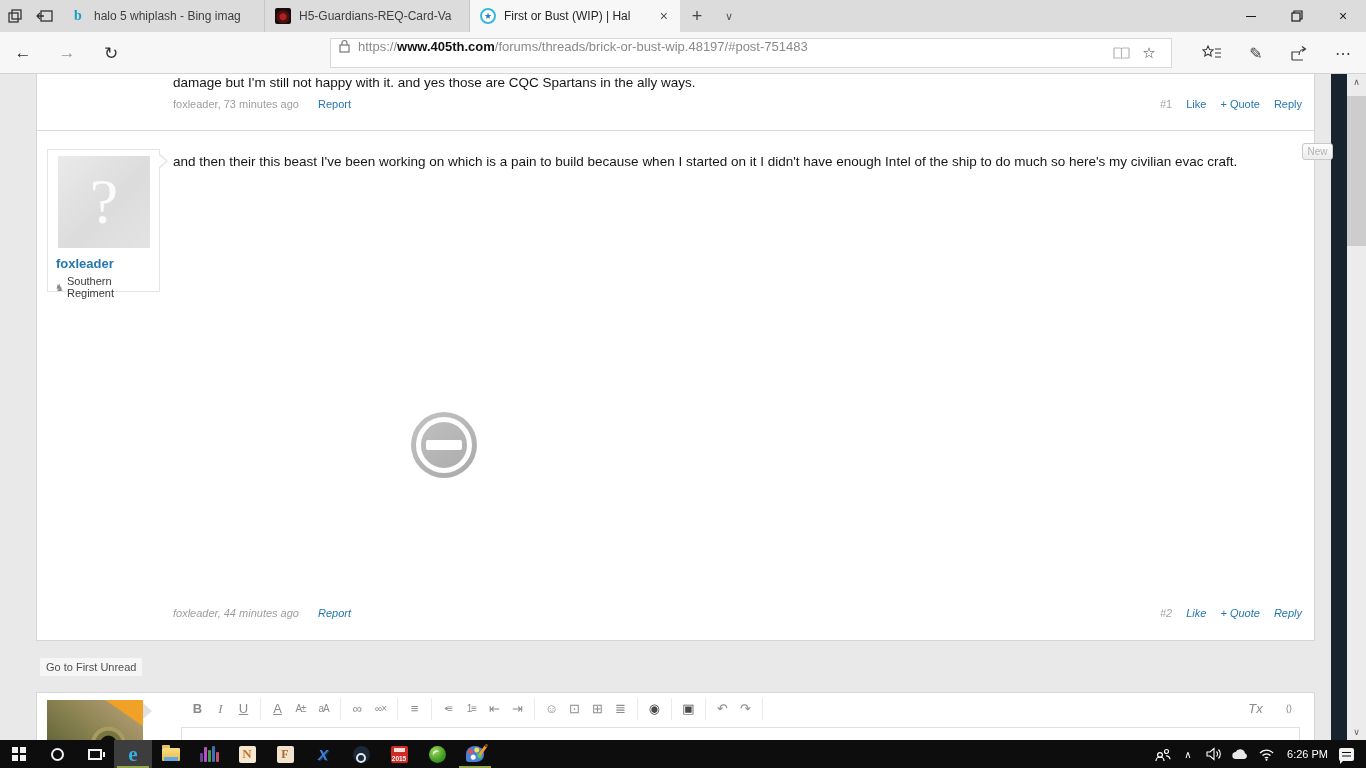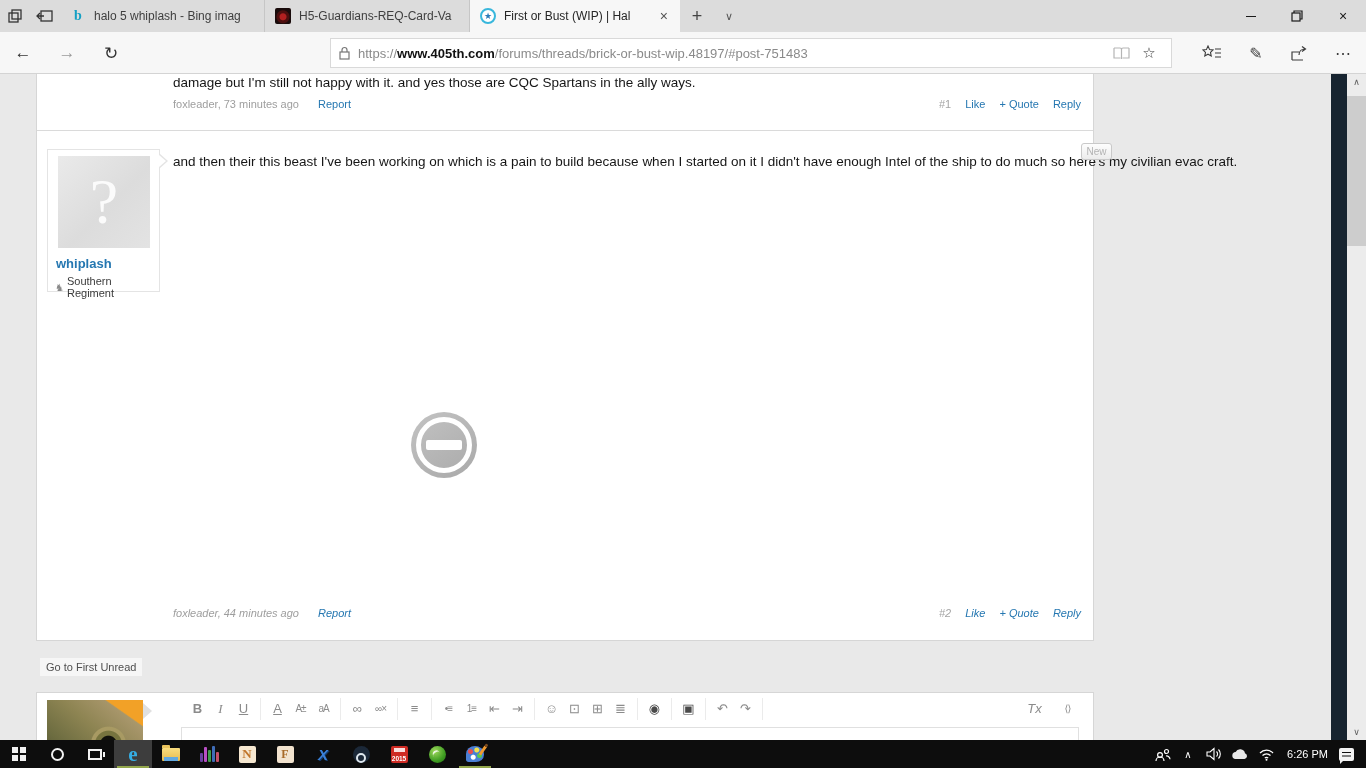--- a/index.html
+++ b/index.html
@@ -20,34 +20,34 @@
   .fav.h5 { background:#190b0b; border-radius:2px; background-image:radial-gradient(circle at 50% 55%, #b12020 0 3px, #4d0f0f 4px 6px, transparent 7px); }
   .fav.b405 { border:2px solid #39b7dc; border-radius:50%; background:#fff; color:#2a7ab8; font-size:9px; }
   .newtab { width:34px; display:flex; align-items:center; justify-content:center; font-size:18px; color:#444; }
   .tabchev { width:30px; display:flex; align-items:center; justify-content:center; font-size:11px; color:#555; }
   .wincontrols { position:absolute; right:0; top:0; height:32px; display:flex; }
   .winbtn { width:46px; height:32px; display:flex; align-items:center; justify-content:center; color:#1a1a1a; font-size:14px; }
   .minbar { width:10px; height:1px; background:#1a1a1a; }
 
   .navrow { position:absolute; left:0; top:32px; width:1366px; height:42px; background:#f7f7f7; border-bottom:1px solid #d4d4d4; }
   .navbtn { position:absolute; top:5px; width:34px; height:32px; display:flex; align-items:center; justify-content:center; font-size:17px; color:#333; }
-  .urlbox { position:absolute; left:330px; top:6px; width:842px; height:30px; background:#fff; border:1px solid #d9d9d9; display:flex; align-items:center; padding:0 8px; }
+  .urlbox { position:absolute; left:330px; top:6px; width:842px; height:30px; background:#fff; border:1px solid #d9d9d9; display:flex; padding:0 8px; }
   .urltext { font-size:13px; color:#8a8a8a; white-space:nowrap; overflow:hidden; flex:1; margin-left:8px; }
   .urltext .host { color:#111; font-weight:bold; }
   .urlicon { width:28px; display:flex; align-items:center; justify-content:center; }
   .afterurl { position:absolute; top:5px; width:36px; height:32px; display:flex; align-items:center; justify-content:center; color:#3c3c3c; }
 
   
   .page { position:absolute; left:0; top:74px; width:1366px; height:666px; background:#e9e9e9; overflow:hidden; }
   .darkstrip { position:absolute; left:1331px; top:0; width:16px; height:666px; background:#172430; }
   .vscroll { position:absolute; left:1347px; top:0; width:19px; height:666px; background:#ececec; }
   .vscroll .arr { position:absolute; left:0; width:19px; height:16px; display:flex; align-items:center; justify-content:center; font-size:9px; color:#5e5e5e; }
   .vscroll .thumb { position:absolute; left:0; top:22px; width:19px; height:150px; background:#cdcdcd; }
 
-  .panel { position:absolute; left:36px; width:1058px; background:#fff; border:1px solid #d6d6d6; }
+  .panel { position:absolute; left:36px; width:1279px; background:#fff; border:1px solid #d6d6d6; }
   .posts { top:0; height:567px; border-top:none; }
   .post1 { position:relative; height:57px; border-bottom:1px solid #dadada; }
   .postbody { position:absolute; left:136px; font-size:13.5px; color:#161616; }
   .metarow { position:absolute; left:136px; right:12px; font-size:11px; }
   .meta { color:#9e9e9e; }
   .bluelink { color:#2577b1; text-decoration:none; }
   .metarow .report { margin-left:16px; }
   .actions { position:absolute; right:0; top:0; display:flex; gap:14px; }
   .postnum { color:#a5a5a5; }
   .post2 { position:relative; height:508px; }
@@ -225,21 +225,21 @@
       </div>
 
       <div class="post2">
         <div class="newbadge">New</div>
         <div class="avcard">
           <div class="arrow-out"></div>
           <div class="arrow-in"></div>
           <div class="avimg">
               <span>?</span>
             </div>
-          <a class="uname bluelink" href="#">whiplash</a>
+          <a class="uname bluelink" href="#">foxleader</a>
           <div class="ubadge">
             <span class="emb">♞</span>
             <span>Southern Regiment</span>
           </div>
         </div>
         <div class="postbody" style="top:23px;width:1125px;">and then their this beast I've been working on which is a pain to build because when I started on it I didn't have enough Intel of the ship to do much so here's my civilian evac craft.</div>
         <div class="brokenimg">
           <div class="ring"></div>
           <div class="bar"></div>
         </div>

